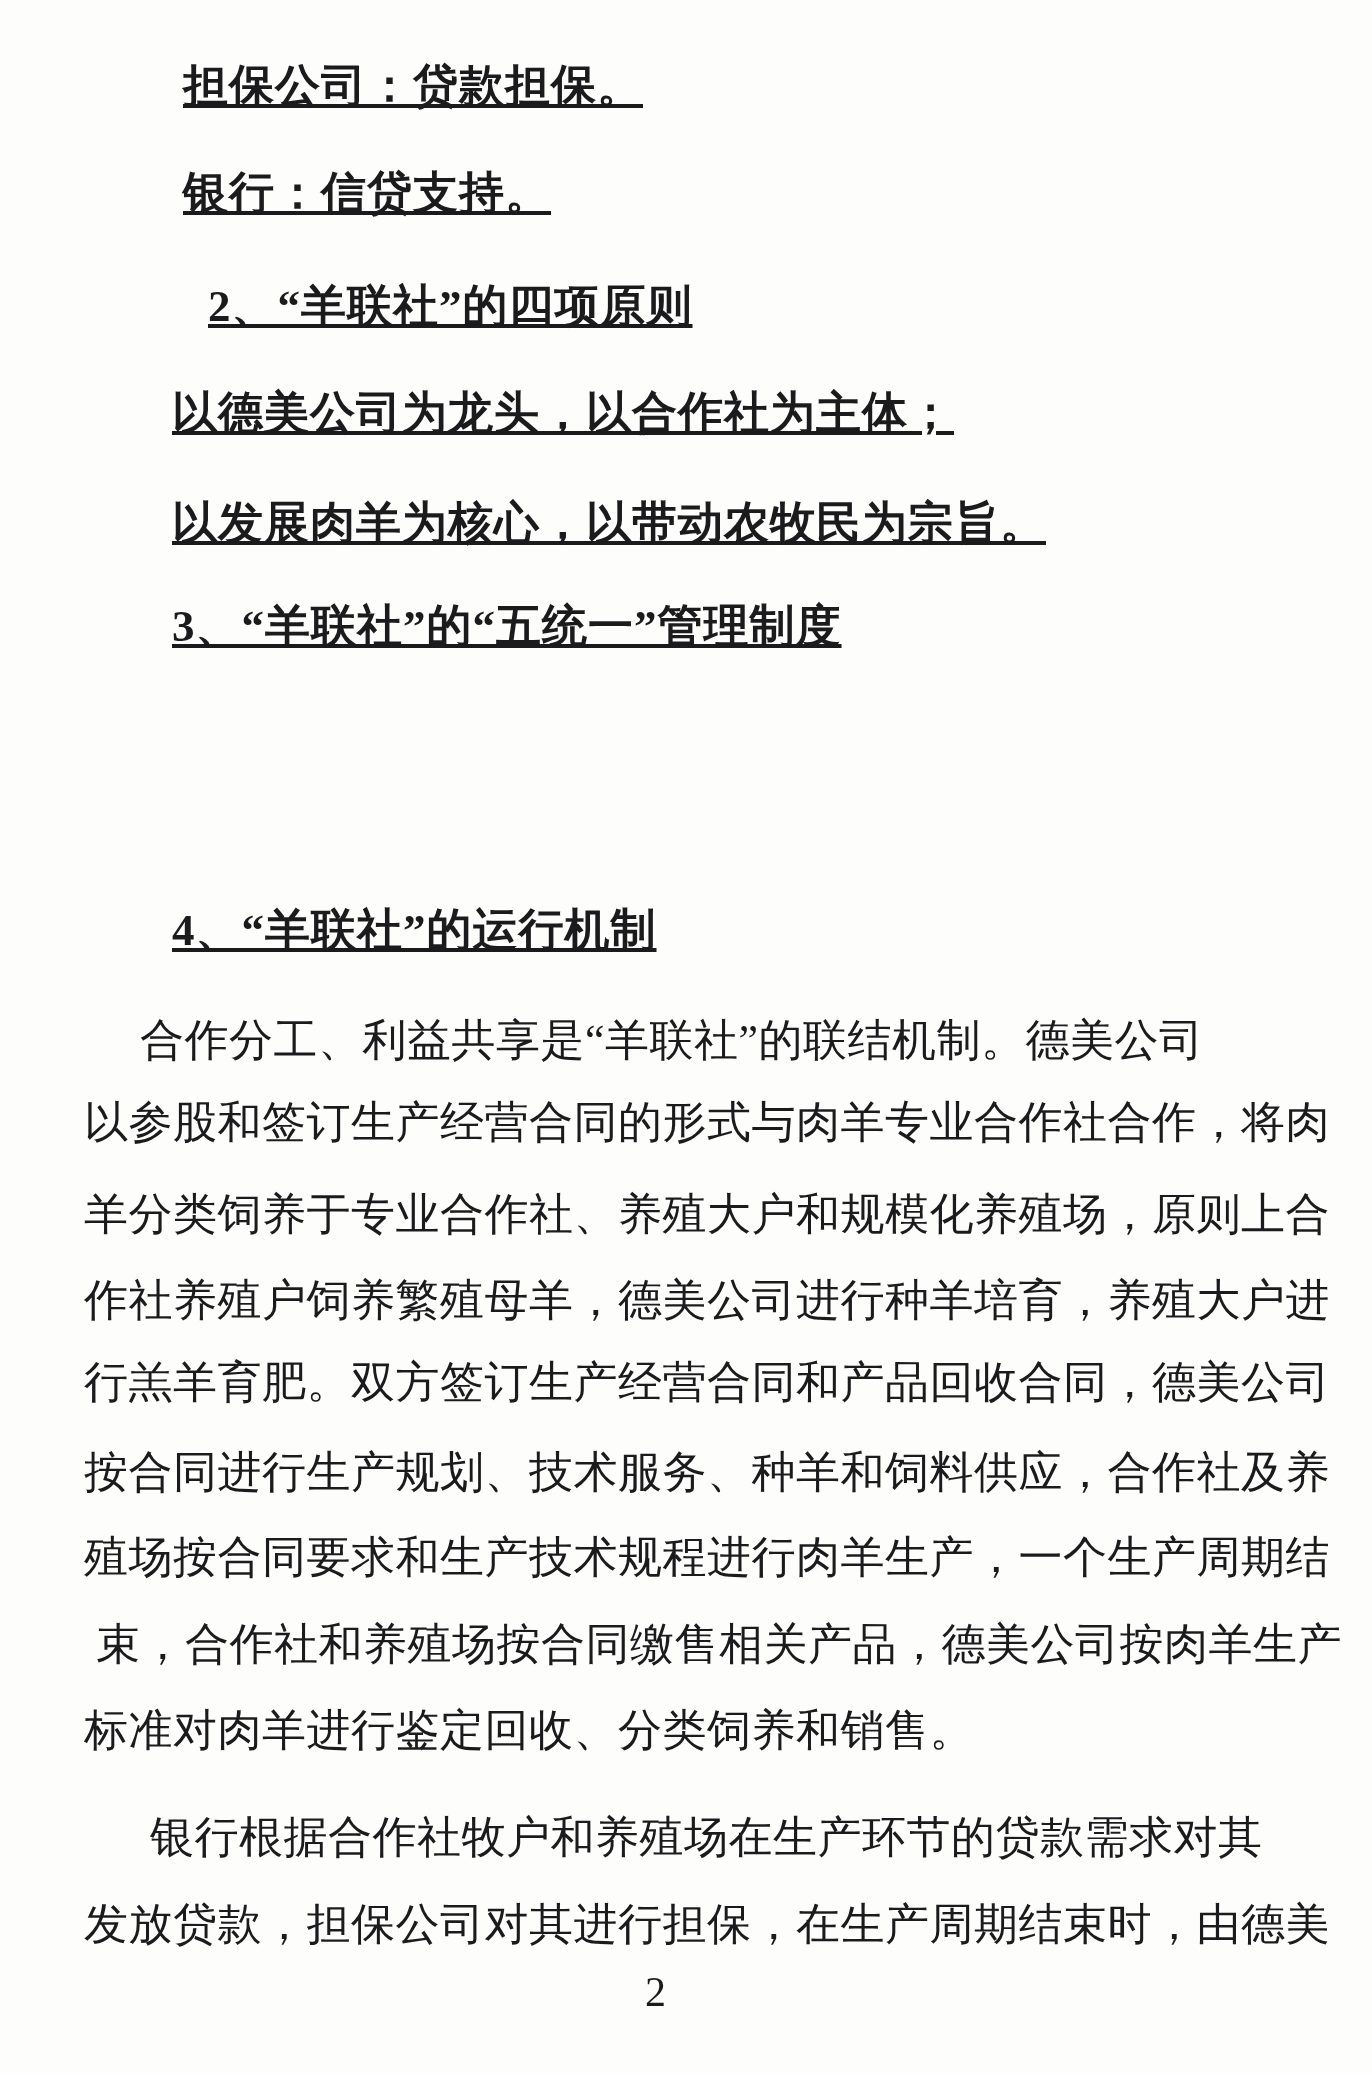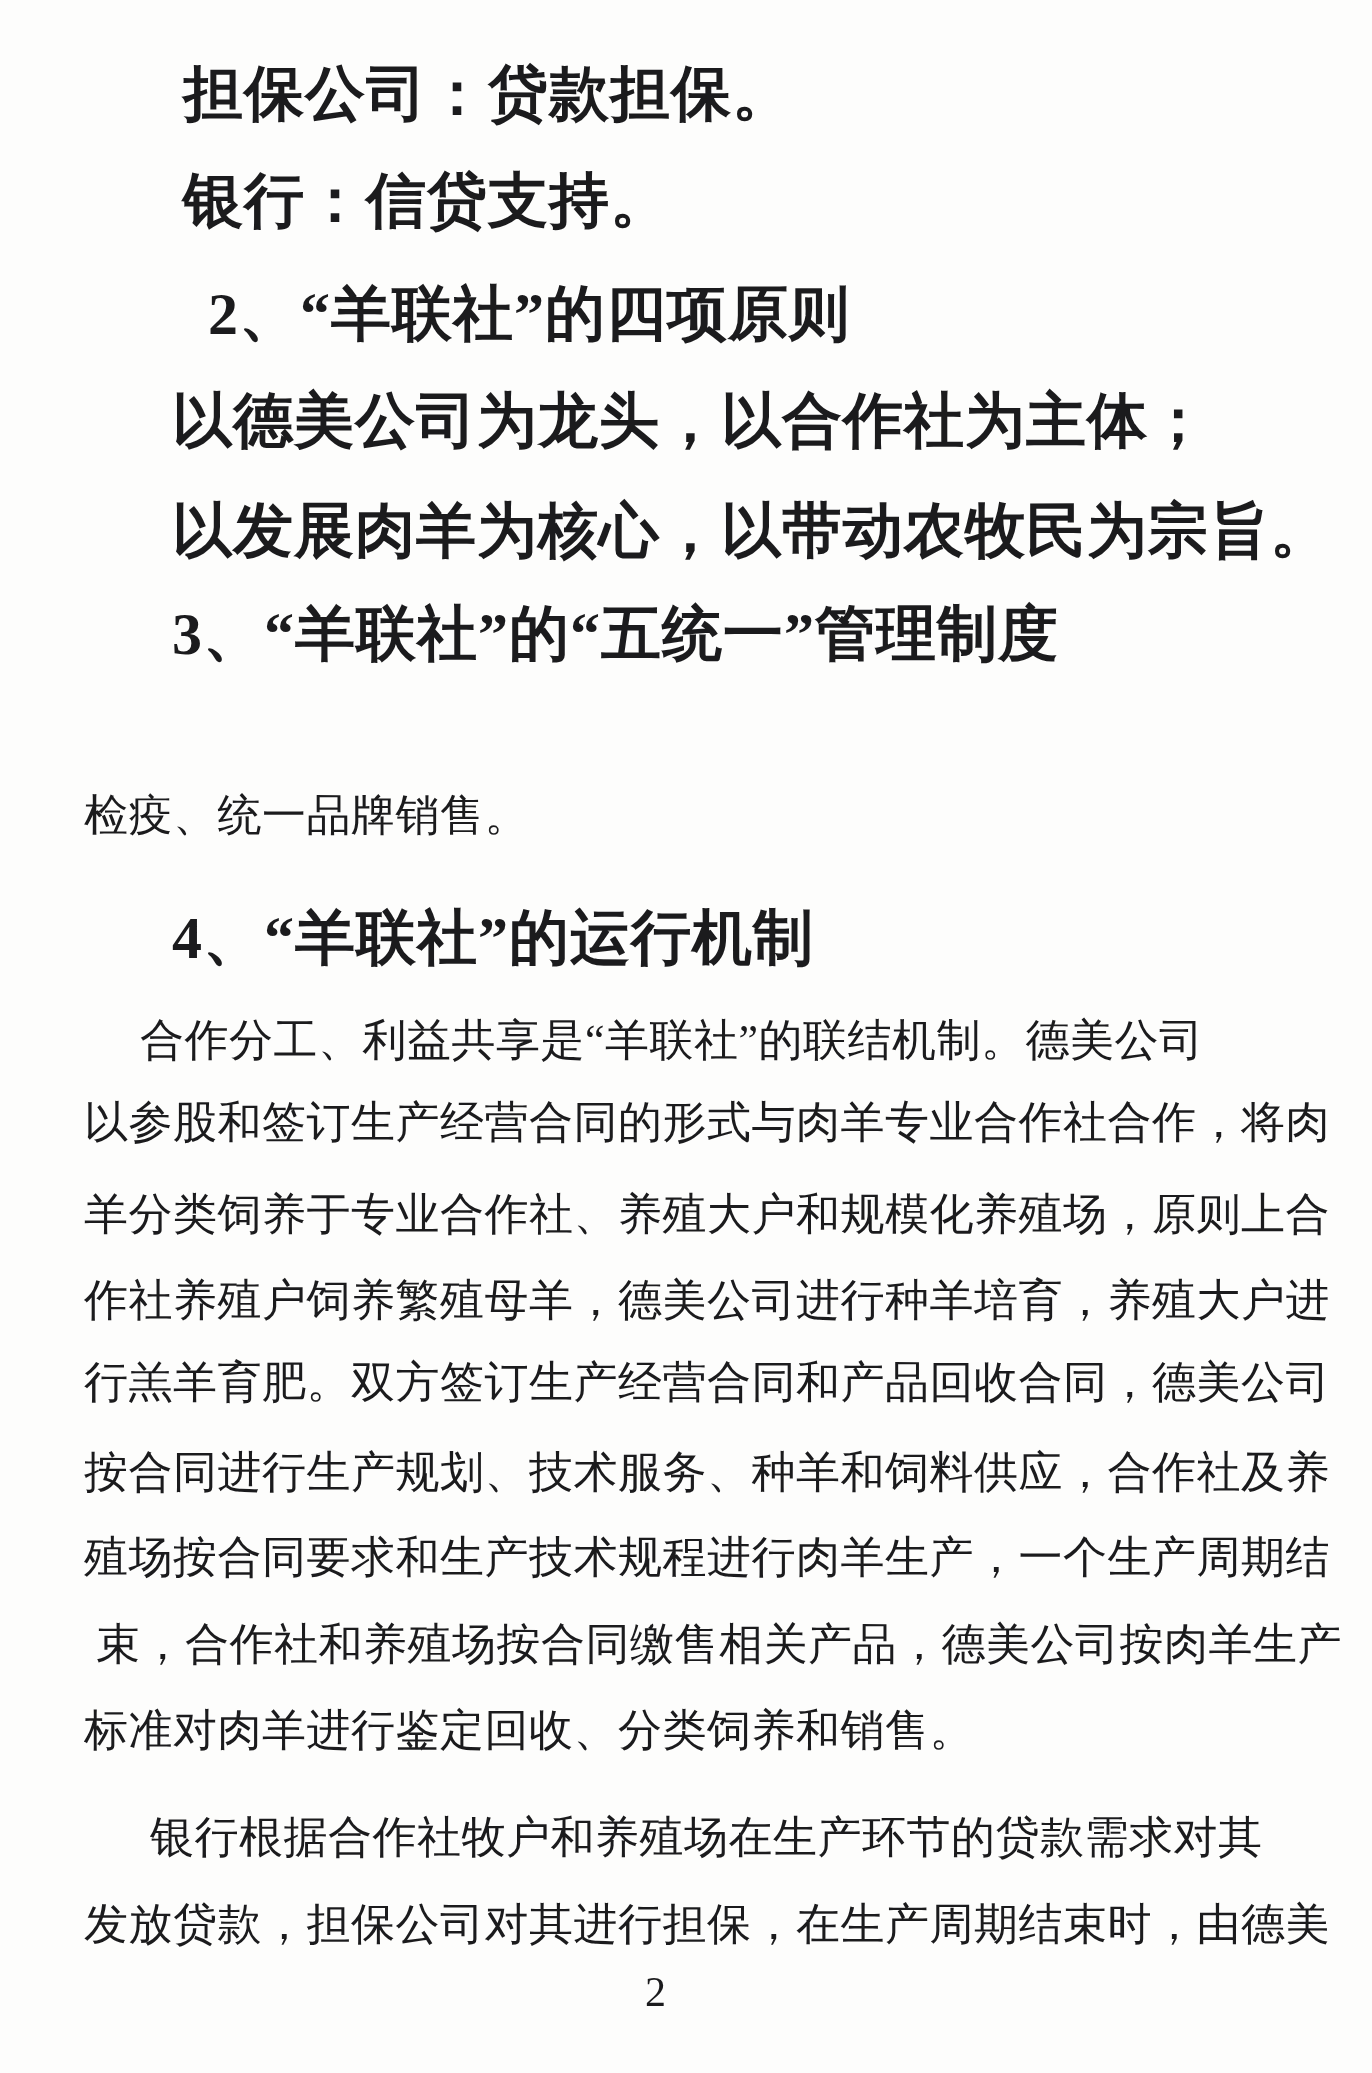--- a/index.html
+++ b/index.html
@@ -20,22 +20,23 @@
   .line {
     position: absolute;
     font-size: 44px;
     line-height: 1.06;
     white-space: pre;
     letter-spacing: 0.5px;
     color: #1b1b1d;
   }
   .bold {
     font-weight: 700;
-    font-size: 60px;
+    font-size: 45px;
     letter-spacing: 1px;
+    text-decoration: underline;
   }
   .pageno {
     position: absolute;
     font-size: 42px;
     color: #1b1b1d;
     font-family: "Liberation Serif", serif;
   }
 </style>
 </head>
 <body>
@@ -43,21 +44,20 @@
 <div class="page">
 
   <div class="line bold" style="top:63px;  left:183px;">担保公司：贷款担保。</div>
   <div class="line bold" style="top:170px; left:183px;text-align:right;">银行：信贷支持。</div>
 
   <div class="line bold" style="top:283px; left:172px;margin-left:36px;">2、“羊联社”的四项原则</div>
   <div class="line bold" style="top:390px; left:172px;">以德美公司为龙头，以合作社为主体；</div>
   <div class="line bold" style="top:500px; left:172px;">以发展肉羊为核心，以带动农牧民为宗旨。</div>
 
   <div class="line bold" style="top:603px; left:172px;">3、“羊联社”的“五统一”管理制度</div>
-  <div class="line" style="top:793px; left:84px;">检疫、统一品牌销售。</div>
 
   <div class="line bold" style="top:907px; left:172px;">4、“羊联社”的运行机制</div>
 
   <div class="line" style="top:1018px; left:140px;">合作分工、利益共享是“羊联社”的联结机制。德美公司</div>
   <div class="line" style="top:1100px; left:84px;">以参股和签订生产经营合同的形式与肉羊专业合作社合作，将肉</div>
   <div class="line" style="top:1192px; left:84px;">羊分类饲养于专业合作社、养殖大户和规模化养殖场，原则上合</div>
   <div class="line" style="top:1278px; left:84px;">作社养殖户饲养繁殖母羊，德美公司进行种羊培育，养殖大户进</div>
   <div class="line" style="top:1360px; left:84px;">行羔羊育肥。双方签订生产经营合同和产品回收合同，德美公司</div>
   <div class="line" style="top:1450px; left:84px;">按合同进行生产规划、技术服务、种羊和饲料供应，合作社及养</div>
   <div class="line" style="top:1535px; left:84px;">殖场按合同要求和生产技术规程进行肉羊生产，一个生产周期结</div>

